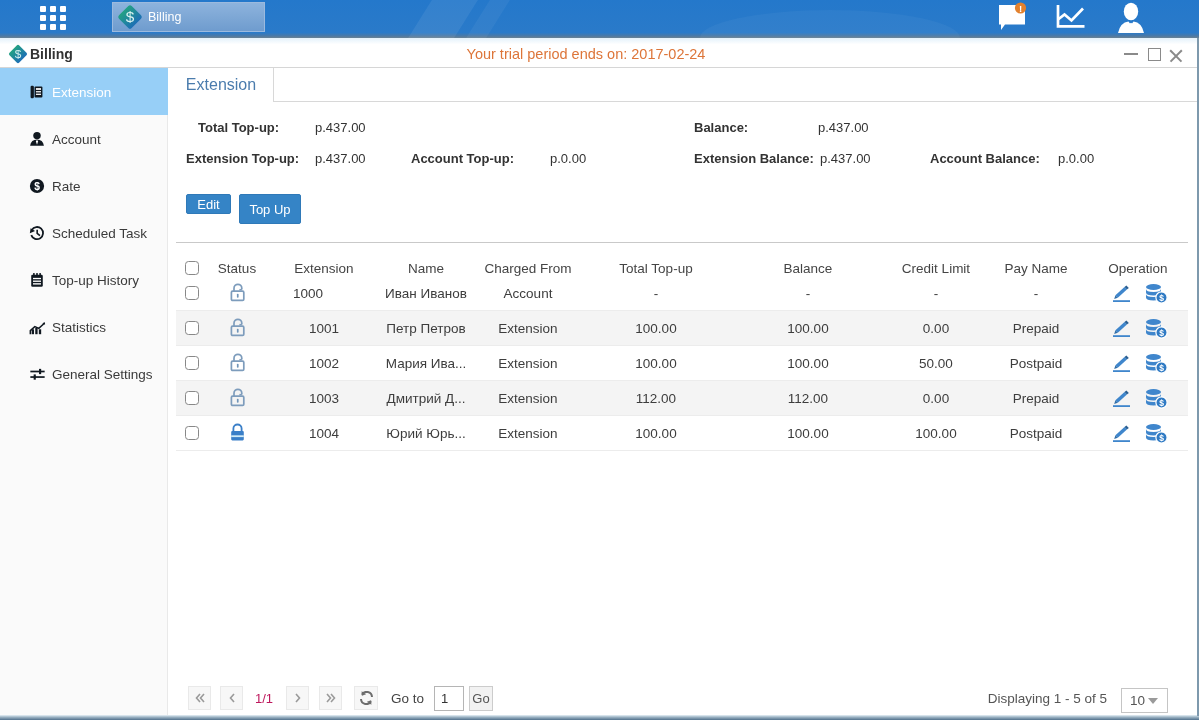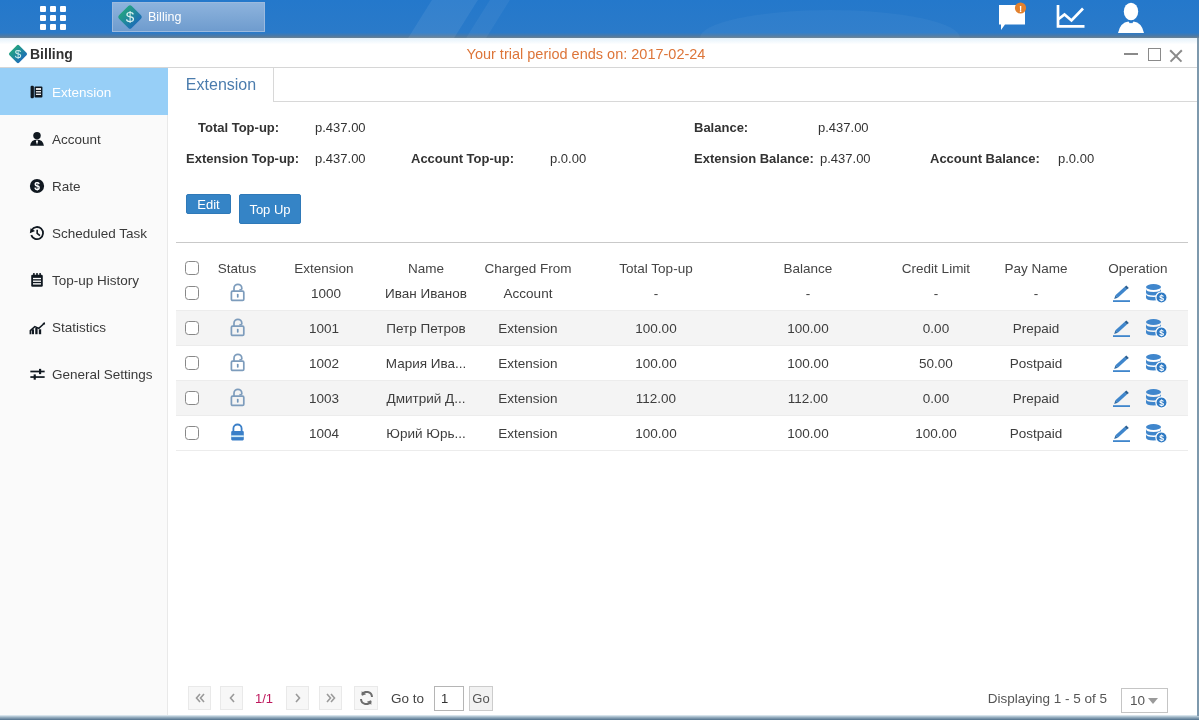--- a/index.html
+++ b/index.html
@@ -274,21 +274,21 @@
 <div class="row" style="top:34px;">
         <div class="cb" style="left:9px;"></div>
         <div class="cell" style="left:1px; width:120px;">
           <span style="margin-top:2px;"><svg width="17" height="19" viewBox="0 0 17 19">
 <path d="M5 8.4 V5.2 a3.9 3.9 0 0 1 7.8 0 V6.4" fill="none" stroke="#7d9cbc" stroke-width="1.7"></path>
 <rect x="10.4" y="5.9" width="2.5" height="1.5" fill="#7d9cbc"></rect>
 <rect x="2.4" y="8.2" width="12.4" height="9.2" rx="1.2" fill="none" stroke="#7d9cbc" stroke-width="1.7"></rect>
 <rect x="7.9" y="10.8" width="1.7" height="4" rx="0.8" fill="#6f94b8"></rect>
 </svg></span>
         </div>
-        <div class="cell" style="left:90px; width:120px;">1000</div>
+        <div class="cell" style="left:72px; width:120px;">1000</div>
         <div class="cell" style="left:190px; width:120px;">Иван Иванов</div>
         <div class="cell" style="left:292px; width:120px;">Account</div>
         <div class="cell" style="left:420px; width:120px;">-</div>
         <div class="cell" style="left:572px; width:120px;">-</div>
         <div class="cell" style="left:700px; width:120px;">-</div>
         <div class="cell" style="left:800px; width:120px;">-</div>
         <div class="cell" style="left:932px; width:26px;">
           <svg width="22" height="20" viewBox="0 0 22 20">
 <path d="M5.4 12.2 L14.5 4.0 L16.9 6.6 L7.8 14.8 Z" fill="#3f86cc"></path>
 <path d="M5.4 12.2 L7.8 14.8 L4.2 15.9 Z" fill="#2e6da8"></path>

